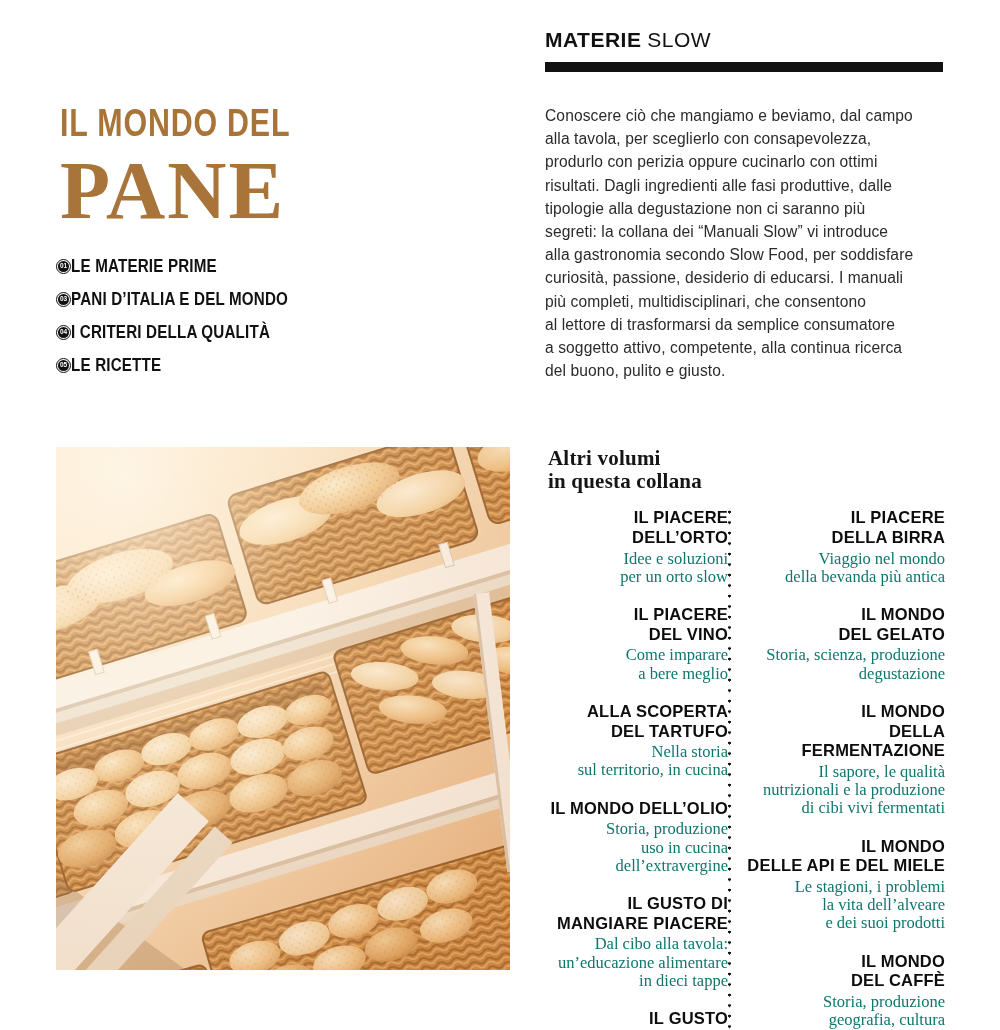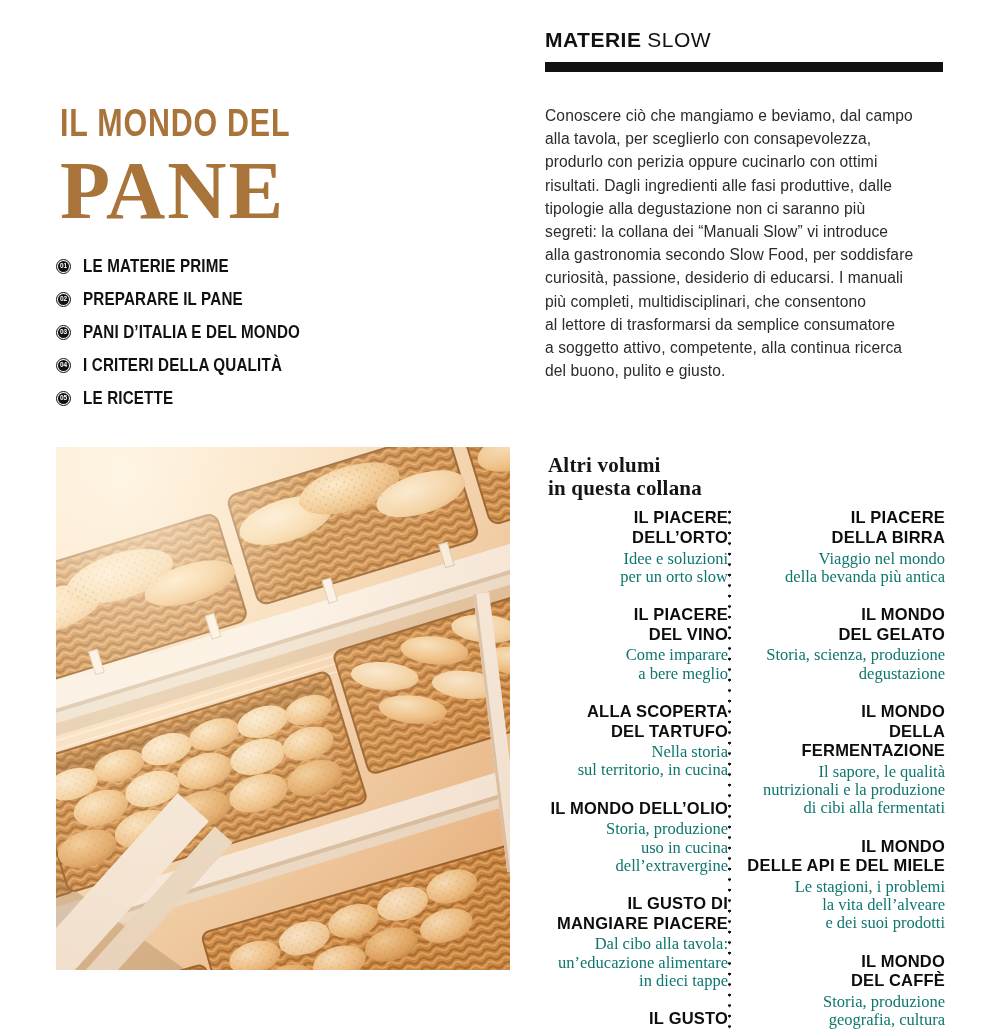--- a/index.html
+++ b/index.html
@@ -11,21 +11,21 @@
   .title-block{position:absolute;left:60px;top:104px;color:#a8743a;}
   .title-line1{
     font-size:38px;font-weight:700;letter-spacing:1px;line-height:1;
     display:inline-block;transform:scaleX(0.80);transform-origin:0 50%;white-space:nowrap;
   }
   .title-word{
     font-family:Liberation Serif, serif;font-weight:700;font-size:82px;line-height:0.95;
     letter-spacing:2px;display:block;margin-top:10px;white-space:nowrap;
   }
   .contents{position:absolute;left:56px;top:256px;display:flex;flex-direction:column;gap:13px;}
-  .ci{display:flex;align-items:center;gap:12px;height:20px;}
+  .ci{display:flex;align-items:center;height:20px;}
   .badge{
     width:13px;height:13px;border:1.6px solid #111;border-radius:50%;
     background:#fff;display:flex;align-items:center;justify-content:center;flex:0 0 auto;
   }
   .badge-inner{
     width:11px;height:11px;background:#111;border-radius:50%;color:#fff;
     font-size:6.5px;font-weight:700;display:flex;align-items:center;justify-content:center;
     letter-spacing:0;line-height:1;
   }
   .ci-label{
@@ -39,21 +39,21 @@
   .series .l{font-weight:400;letter-spacing:0.5px;}
   .series-bar{position:absolute;top:62px;left:0;width:398px;height:10px;background:#111;}
   .intro{
     position:absolute;top:104px;left:0;width:400px;
     font-size:15.6px;line-height:23.2px;color:#2b2b2b;white-space:pre-line;
     letter-spacing:0.1px;
   }
   .altri-heading{
     position:absolute;top:447px;left:3px;
     font-family:"Liberation Serif",serif;font-weight:700;font-size:21px;line-height:1.1;
-    white-space:pre-line;color:#151515;letter-spacing:0.2px;margin-top:7px;
+    white-space:pre-line;color:#151515;letter-spacing:0.2px;
   }
   .volumes{position:absolute;top:508px;left:3px;width:397px;display:flex;}
   .vol-col-left{width:180px;flex:0 0 auto;}
   .vol-col-right{width:200px;flex:0 0 auto;margin-left:17px;}
   .vol-entry{margin-bottom:19px;text-align:right;}
   .vol-title{
     font-weight:700;font-size:16.5px;line-height:1.2;letter-spacing:0.2px;
     white-space:pre-line;color:#0d0d0d;
   }
   .vol-sub{
@@ -76,26 +76,20 @@
   <span class="title-line1">IL MONDO DEL</span>
   <span class="title-word">PANE</span>
 </div>
 
 <div class="contents">
   <div class="ci">
     <span class="badge">
         <span class="badge-inner">01</span>
       </span>
     <span class="ci-label">LE MATERIE PRIME</span>
-  </div>
-  <div class="ci">
-    <span class="badge">
-        <span class="badge-inner">02</span>
-      </span>
-    <span class="ci-label">PREPARARE IL PANE</span>
   </div>
   <div class="ci">
     <span class="badge">
         <span class="badge-inner">03</span>
       </span>
     <span class="ci-label">PANI D’ITALIA E DEL MONDO</span>
   </div>
   <div class="ci">
     <span class="badge">
         <span class="badge-inner">04</span>
@@ -325,21 +319,21 @@
         <div class="vol-title">IL MONDO
 DEL GELATO</div>
         <div class="vol-sub">Storia, scienza, produzione
 degustazione</div>
       </div>
       <div class="vol-entry">
         <div class="vol-title">IL MONDO
 DELLA FERMENTAZIONE</div>
         <div class="vol-sub">Il sapore, le qualità
 nutrizionali e la produzione
-di cibi alla fermentati</div>
+di cibi vivi fermentati</div>
       </div>
       <div class="vol-entry">
         <div class="vol-title">IL MONDO
 DELLE API E DEL MIELE</div>
         <div class="vol-sub">Le stagioni, i problemi
 la vita dell’alveare
 e dei suoi prodotti</div>
       </div>
       <div class="vol-entry">
         <div class="vol-title">IL MONDO

